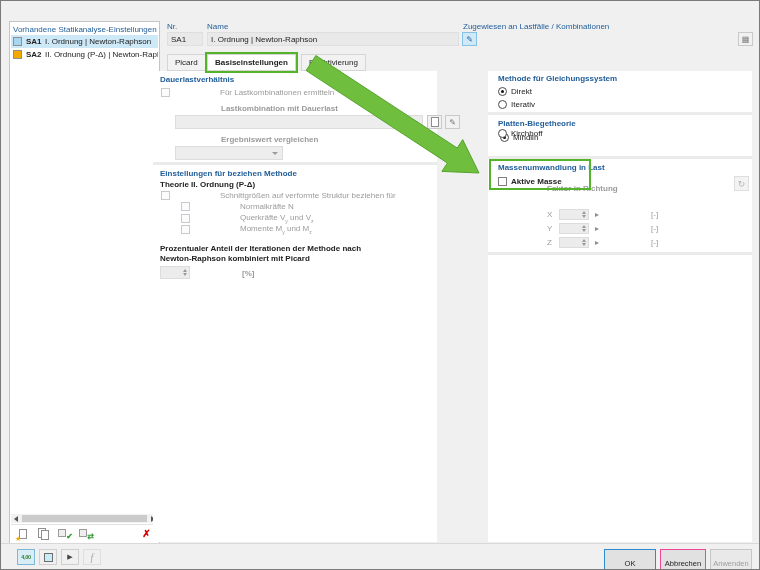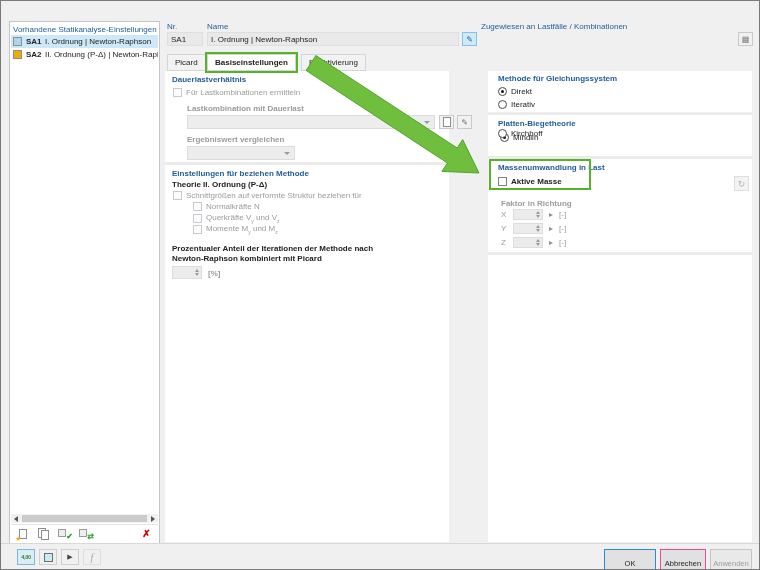--- a/index.html
+++ b/index.html
@@ -39,21 +39,21 @@
   .flabel{position:absolute;color:#1f5c99;white-space:nowrap;font-size:8px;}
   .fbox{position:absolute;height:14px;background:#e9e9e9;border:1px solid #dfdfdf;display:flex;align-items:center;padding:0 3px;color:#222;white-space:nowrap;overflow:hidden;}
   .sqbtn{position:absolute;width:15px;height:14px;background:#f1f1f1;border:1px solid #c9c9c9;display:flex;align-items:center;justify-content:center;color:#777;font-size:8px;}
   .sqbtn.blue{background:#cfe9f8;border-color:#85c2e5;color:#2d6da3;}
   
   .tab{position:absolute;top:53px;height:17px;line-height:16px;padding:0 7px;background:#f2f2f2;border:1px solid #d5d5d5;color:#222;white-space:nowrap;z-index:2;font-size:8px;}
   .tab.active{background:#fff;font-weight:bold;outline:2px solid #53b42a;z-index:5;}
   
   .card{position:absolute;top:70px;bottom:27px;background:#fff;}
   .ghead{position:absolute;color:#1f5c99;font-weight:bold;white-space:nowrap;font-size:8px;}
-  .glbl{color:#9b9b9b;}
+  .glbl{color:#9b9b9b;margin-left:46px;}
   .lbl{color:#222;}
   .row{position:absolute;display:flex;align-items:center;gap:4px;white-space:nowrap;font-size:8px;}
   .cb{width:9px;height:9px;border:1px solid #7f7f7f;background:#fff;flex:none;}
   .cb.dis{border-color:#c7cbd0;background:#fcfcfc;}
   .radio{width:9px;height:9px;border:1px solid #4a4a4a;border-radius:50%;background:#fff;flex:none;position:relative;}
   .radio.on::after{content:"";position:absolute;left:2px;top:2px;width:3px;height:3px;border-radius:50%;background:#111;}
   .combo{position:absolute;height:14px;background:#ededed;border:1px solid #dcdcdc;}
   .chev{position:absolute;right:4px;top:5px;width:0;height:0;border-left:3px solid transparent;border-right:3px solid transparent;border-top:3.5px solid #9b9b9b;}
   .spinbox{position:absolute;background:#ececec;border:1px solid #dcdcdc;}
   .spincol{position:absolute;right:1px;top:0;bottom:0;width:7px;display:flex;flex-direction:column;align-items:center;justify-content:center;gap:1px;}
@@ -130,30 +130,30 @@
   <div class="fbox" style="left:166px;top:31px;width:36px">
       <span>SA1</span>
     </div>
   <div class="flabel" style="left:206px;top:21px">Name</div>
   <div class="fbox" style="left:206px;top:31px;width:252px">
       <span>I. Ordnung | Newton-Raphson</span>
     </div>
   <div class="sqbtn blue" style="left:461px;top:31px">
       <span>✎</span>
     </div>
-  <div class="flabel" style="left:480px;top:21px">Zugewiesen an Lastfälle / Kombinationen</div>
+  <div class="flabel" style="left:462px;top:21px">Zugewiesen an Lastfälle / Kombinationen</div>
   <div class="sqbtn" style="left:737px;top:31px">
       <span>▦</span>
     </div>
 
   <div class="tab" style="left:166px"><span>Picard</span></div>
   <div class="tab active" style="left:206px"><span>Basiseinstellungen</span></div>
   <div class="tab" style="left:300px"><span>Reaktivierung</span></div>
 
-  <div class="card" style="left:164px;width:284px">
+  <div class="card" style="left:152px;width:284px">
     <div class="ghead" style="left:7px;top:4px">Dauerlastverhältnis</div>
     <div class="row" style="left:8px;top:17px">
       <span class="cb dis"></span>
       <span class="glbl">Für Lastkombinationen ermitteln</span>
     </div>
     <div class="glbl abs nowrap" style="left:22px;top:33px">Lastkombination mit Dauerlast</div>
     <div class="combo" style="left:22px;top:44px;width:248px">
         <span class="chev"></span>
       </div>
     <div class="sqbtn" style="left:274px;top:44px">
@@ -218,21 +218,21 @@
     </div>
     <div class="band" style="top:85px"></div>
     <div class="ghead" style="left:10px;top:92px">Massenumwandlung in Last</div>
     <div class="row" style="left:10px;top:106px">
       <span class="cb"></span>
       <span class="lbl" style="font-weight:bold">Aktive Masse</span>
     </div>
     <div class="refresh-btn" style="left:246px;top:105px">
         <span>↻</span>
       </div>
-    <div class="glbl abs nowrap" style="left:13px;top:128px">Faktor in Richtung</div>
+    <div class="glbl abs nowrap" style="left:13px;top:113px">Faktor in Richtung</div>
     <div class="row" style="left:13px;top:138px">
       <span class="glbl" style="width:8px">X</span>
       <span class="spinbox" style="position:relative;width:30px;height:11px;display:inline-block">
           <span class="spincol">
             <span class="su"></span>
             <span class="sd"></span>
           </span>
         </span>
       <span class="arr-btn">
           <span class="arr-glyph"></span>

